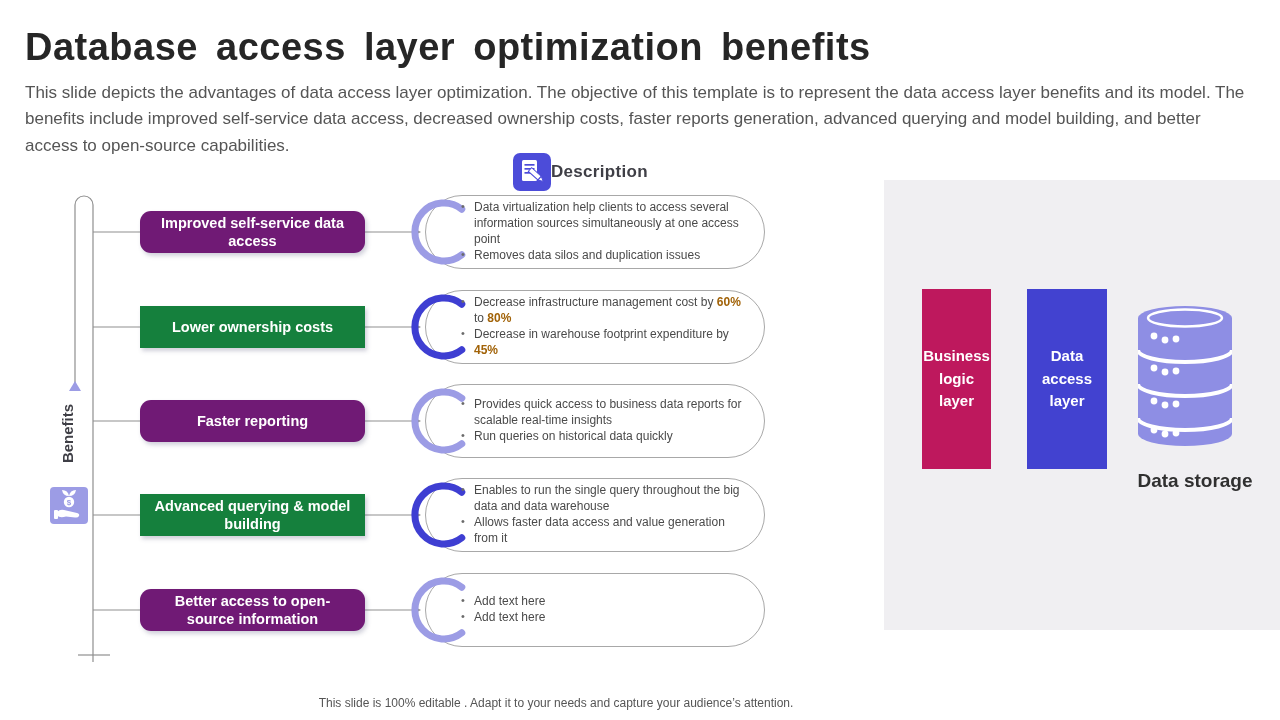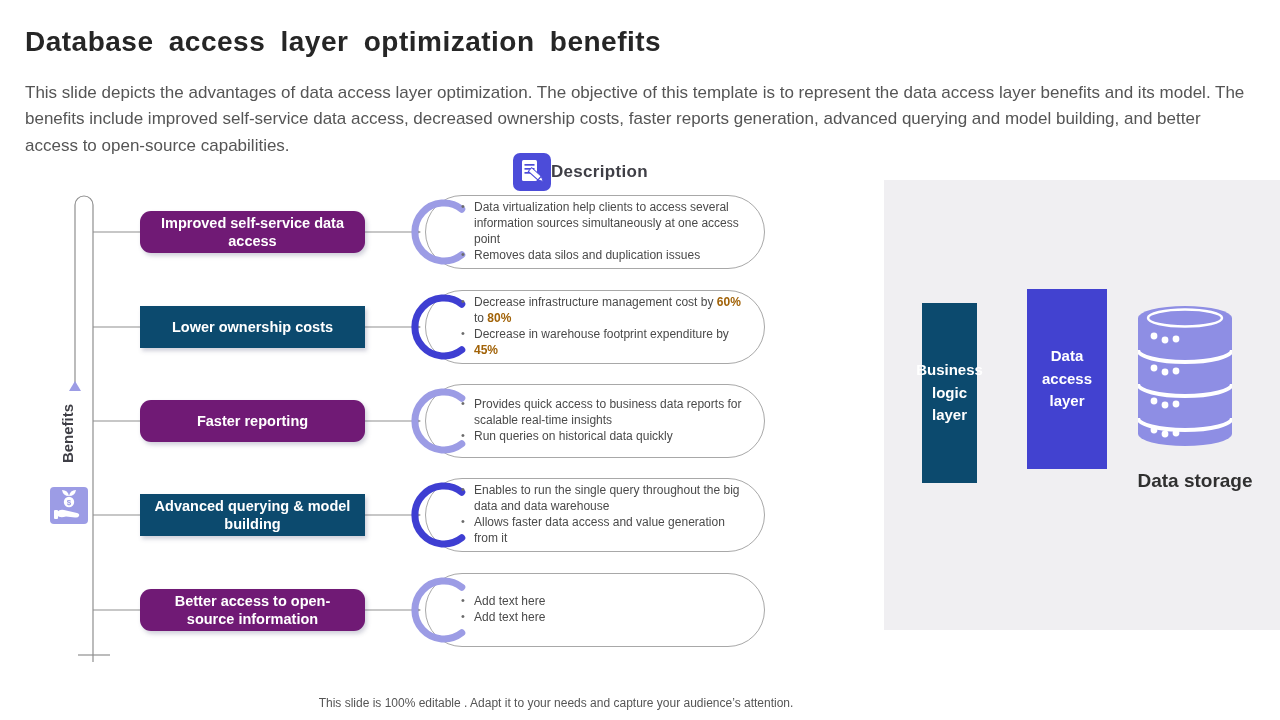--- a/index.html
+++ b/index.html
@@ -1,20 +1,20 @@
 <!DOCTYPE html>
 <html><head>
 <meta charset="utf-8">
 <style>
   * { margin:0; padding:0; box-sizing:border-box; }
   html,body { width:1280px; height:720px; background:#fff; font-family:"Liberation Sans", sans-serif; }
   #stage { position:relative; width:1280px; height:720px; overflow:hidden; background:#fff; }
 
   
-  .title { position:absolute; left:25px; top:26px; font-size:28px; font-weight:700; color:#262626;
+  .title { position:absolute; left:25px; top:26px; font-size:38px; font-weight:700; color:#262626;
            letter-spacing:.5px; word-spacing:7px; }
   .subtitle { position:absolute; left:25px; top:80px; width:1232px; font-size:17px; line-height:1.55; color:#555; }
 
   
   .desc-header { position:absolute; left:513px; top:153px; display:flex; align-items:center; }
   .desc-icon { width:38px; height:38px; background:#4c4cd9; border-radius:7px; display:flex; align-items:center; justify-content:center; }
   .desc-label { font-size:17px; font-weight:700; color:#3f3f46; letter-spacing:.3px; }
 
   
   .rail-svg { position:absolute; left:0; top:0; pointer-events:none; }
@@ -22,41 +22,41 @@
                     display:flex; align-items:center; justify-content:center; }
   .benefits-label span { transform:rotate(-90deg); white-space:nowrap; font-size:15px; font-weight:700; color:#3f3f46; }
   .hand-icon { position:absolute; left:50px; top:487px; width:38px; height:37px; background:#9c9ce5;
                border-radius:4px; display:flex; align-items:center; justify-content:center; }
 
   
   .benefit-box { position:absolute; left:140px; width:225px; height:42px; display:flex; align-items:center;
                  justify-content:center; text-align:center; color:#fff; font-weight:700; font-size:14.5px;
                  line-height:1.25; padding:0 14px; box-shadow:2px 3px 4px rgba(70,70,110,.25); }
   .tone-light { background:#701a75;border-radius:11px; }
-  .tone-dark  { background:#0c4a6e; }
+  .tone-dark  { background:#15803d; }
   .box-r1 { top:211px; } .box-r2 { top:306px; } .box-r3 { top:400px; } .box-r4 { top:494px; } .box-r5 { top:589px; }
 
   
   .bubble { position:absolute; left:425px; width:340px; height:74px; background:#fff;
             border:1px solid #a8a8a8; border-radius:37px; display:flex; align-items:center;
             padding:4px 16px 6px 32px; }
   .bub-r1 { top:195px; } .bub-r2 { top:290px; } .bub-r3 { top:384px; } .bub-r4 { top:478px; } .bub-r5 { top:573px; }
   .bubble .arc { position:absolute; left:-16px; top:50%; transform:translateY(-50%); }
   .arc-light path { stroke:#9c9ce5; }
   .arc-dark  path { stroke:#3e3ed2; }
   .bubble ul { list-style:none; font-size:12px; color:#4a4a4a; line-height:1.35; }
   .bubble li { position:relative; padding-left:16px; }
   .bubble li::before { content:"\2022"; position:absolute; left:3px; top:0; color:#6a6a6a; font-size:11px; }
   .bubble b { font-weight:700; color:#a16207; }
 
   
   .arch-panel { position:absolute; left:884px; top:180px; width:396px; height:450px; background:#f0eff2; }
   .arch-box { position:absolute; display:flex; align-items:center; justify-content:center; text-align:center;
               color:#fff; font-weight:700; font-size:15px; line-height:1.5; padding:0 8px; }
-  .arch-business { left:922px; top:303px; width:55px; height:180px; background:#0c4a6e; }
+  .arch-business { left:922px; top:289px; width:69px; height:180px; background:#be185d; }
   .arch-access   { left:1027px; top:289px; width:80px; height:180px; background:#4242d0; }
   .cylinder { position:absolute; left:1138px; top:306px; }
   .storage-label { position:absolute; left:1133px; top:468px; width:124px; text-align:center;
                    font-size:19px; font-weight:700; color:#303030; line-height:1.4; }
 
   
   .footer { position:absolute; left:0; top:696px; width:1112px; text-align:center; font-size:12px; color:#555; }
 </style>
 </head>
 <body>

